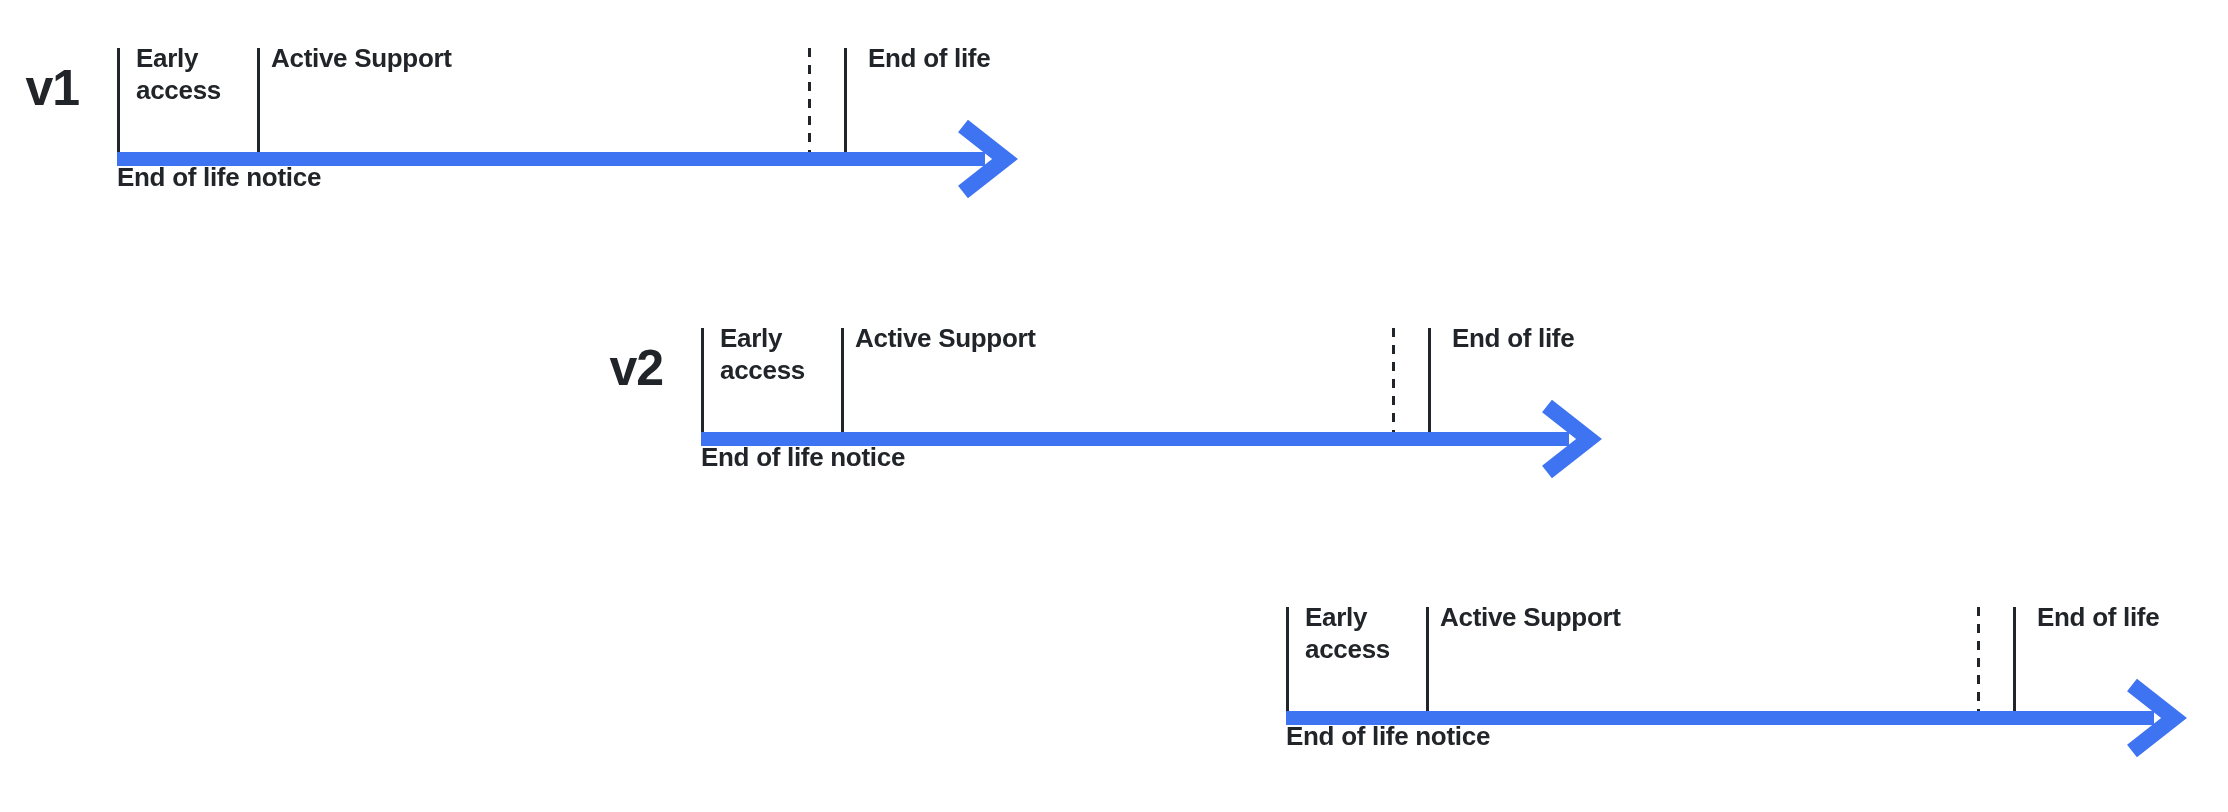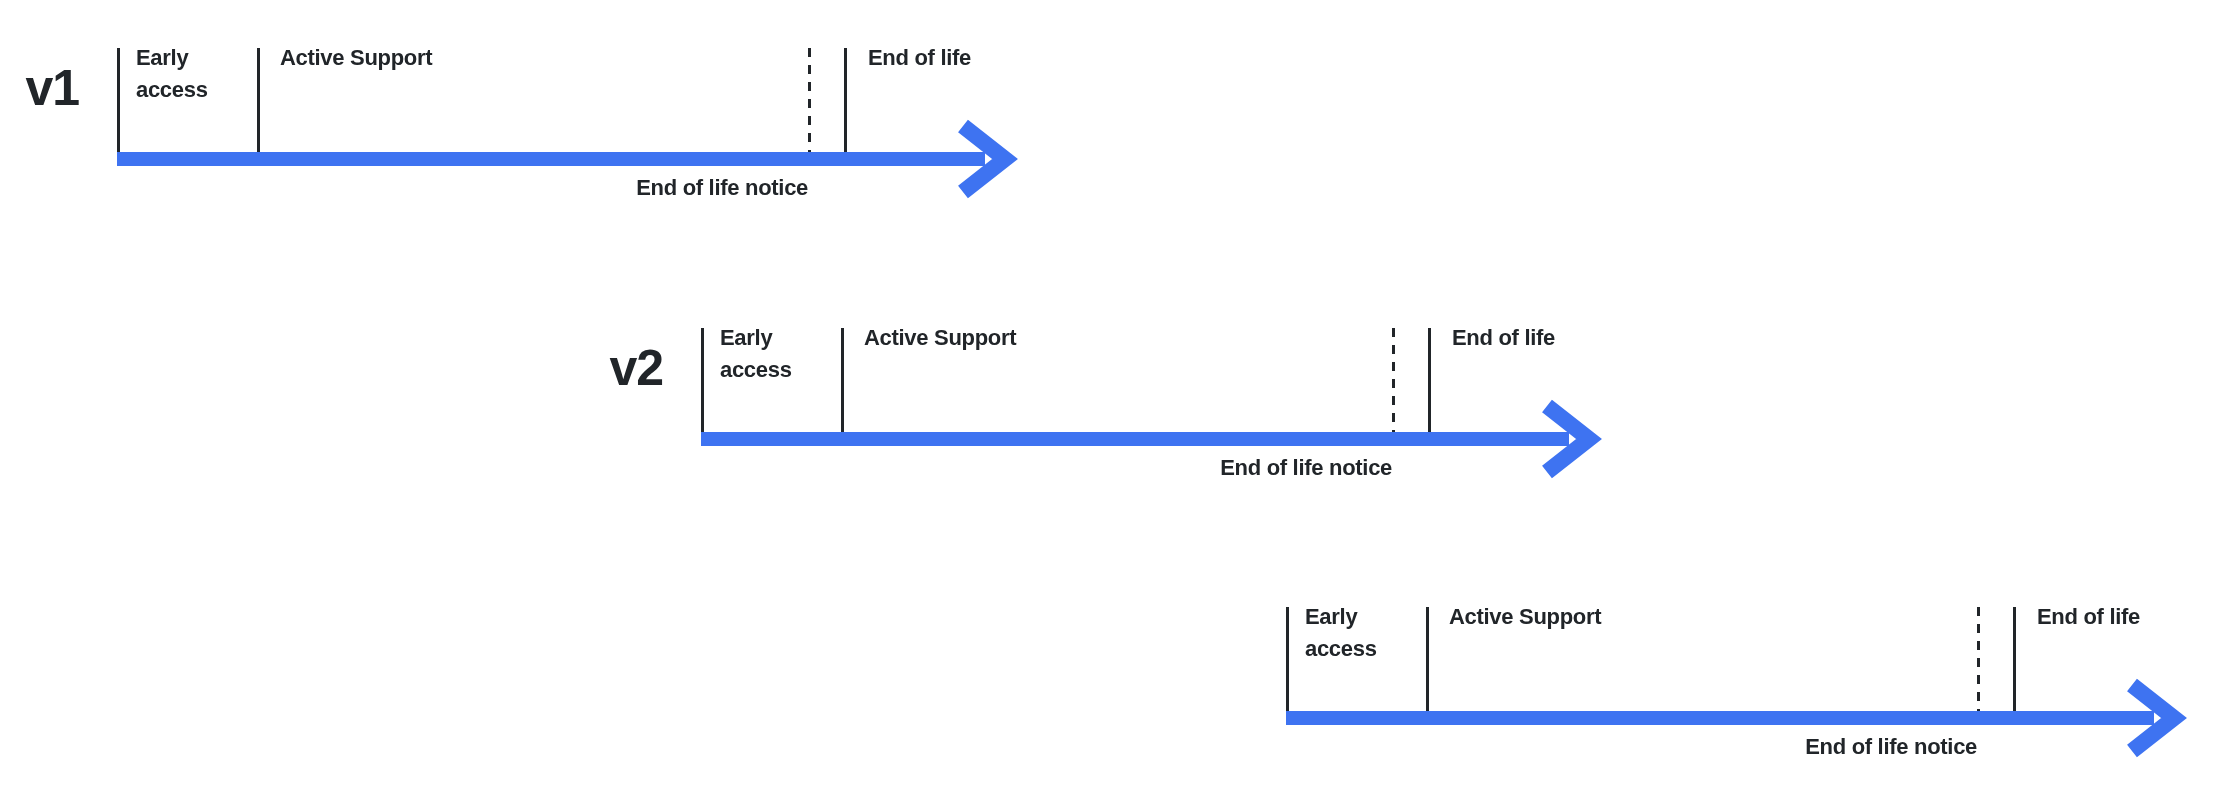--- a/index.html
+++ b/index.html
@@ -29,31 +29,31 @@
     letter-spacing:-1px;
   }
   .graphic{position:absolute;left:0;top:0;overflow:visible;}
   .tick{stroke:var(--ink);stroke-width:3;fill:none;}
   .tick.dashed{stroke-dasharray:9 8;}
   .bar{fill:var(--accent);}
   .chev{stroke:var(--accent);stroke-width:16;fill:none;stroke-linejoin:miter;stroke-linecap:butt;}
   .lbl{
     position:absolute;
     top:-6px;
-    font-size:22px;
+    font-size:26px;
     line-height:32px;
     font-weight:700;
     color:var(--ink);
     white-space:nowrap;
     letter-spacing:-0.3px;
   }
   .lbl.early{left:19px;white-space:pre-line;width:130px;}
-  .lbl.active{left:163px;}
+  .lbl.active{left:154px;}
   .lbl.eol{left:751px;}
-  .lbl.notice{top:124px;left:0;width:691px;text-align:right;}
+  .lbl.notice{top:113px;left:0;width:691px;}
   #tl0{left:117px;top:48px;}
   #tl1{left:701px;top:328px;}
   #tl2{left:1286px;top:607px;}
 </style>
 </head>
 <body>
 
 <div class="canvas">
 
   <section class="timeline" id="tl0">

